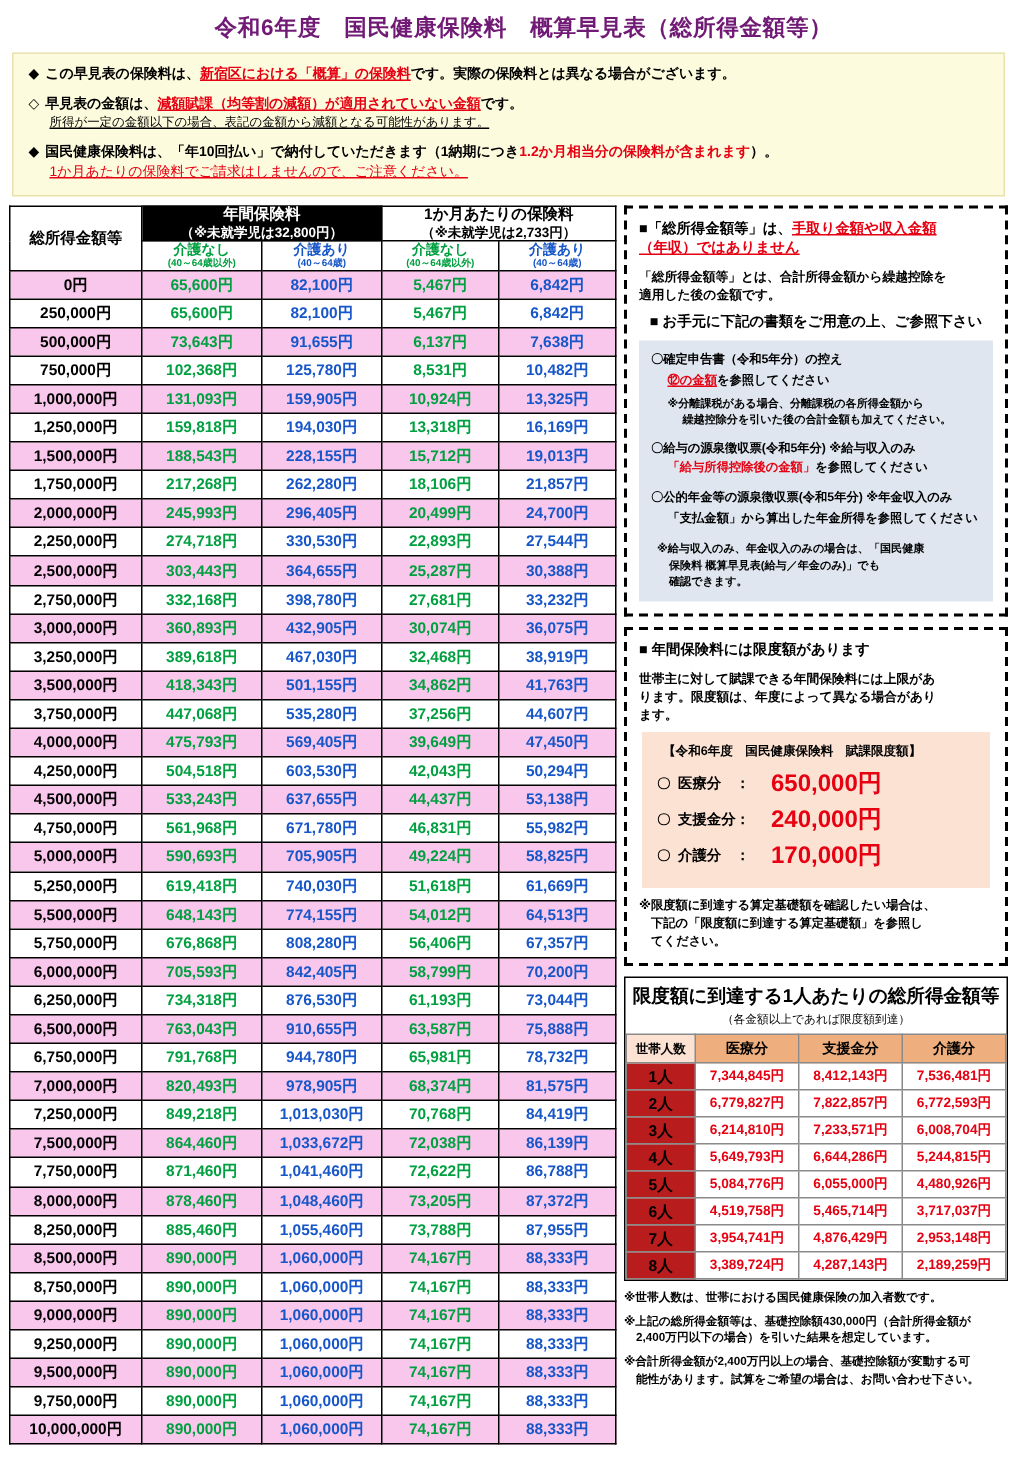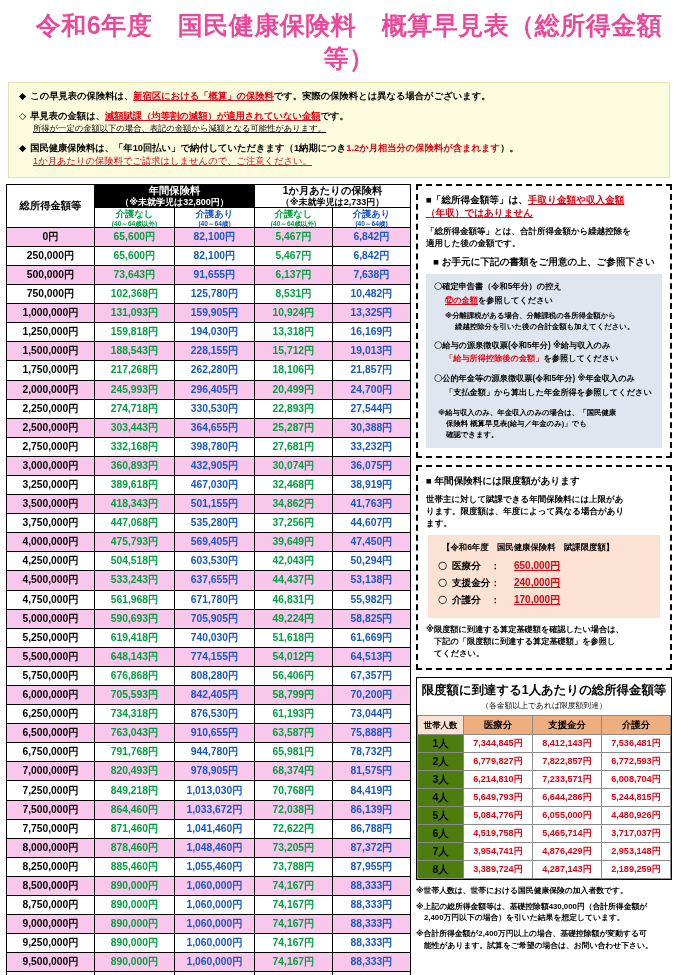--- a/index.html
+++ b/index.html
@@ -16,25 +16,25 @@
   }
   #page {
     width: 678px; height: 975px;
     position: relative;
     padding: 0;
   }
 
   
   .title {
     text-align: center;
-    font-size: 25px;
+    font-size: 15px;
     font-weight: bold;
     letter-spacing: 0.5px;
     padding: 9px 0 7px 0;
-    color: #ec4899;
+    color: #701a75;
     margin-left: 20px;
   }
 
   
   .notice {
     margin: 0 8px 0 8px;
     background: #fdfbdd;
     border: 1px solid #e8e2b0;
     padding: 7px 10px 8px 10px;
     font-size: 9.3px;
@@ -149,21 +149,21 @@
     margin: 6px 2px 6px 2px;
   }
   .limit-title { font-size: 8.4px; font-weight: bold; margin-bottom: 6px; padding-left:4px;}
   .limit-row {
     font-size: 10.4px; font-weight: bold;
     display: flex; align-items: center;
     margin-bottom: 3px;
   }
   .limit-row .circ { width: 14px; font-size: 9px; }
   .limit-row .lbl { width: 62px; font-size: 9.6px; }
-  .limit-row .amt { color: #e60012; font-size: 10px; text-decoration: underline; }
+  .limit-row .amt { color: #e60012; font-size: 16px; }
   .limit-note { font-size: 8.2px; line-height: 1.45; font-weight: bold; }
   .limit-note .ind { display:block; padding-left: 8px; }
 
   
   .br-box { border: 1px solid #000; margin-top: 7px; background:#fff;}
   .br-title {
     text-align: center; font-weight: bold;
     font-size: 12.4px; padding: 4px 0 1px 0;
   }
   .br-sub { text-align:center; font-size: 7.8px; padding-bottom: 4px; font-weight: normal;}
@@ -175,21 +175,21 @@
     font-size: 9.2px;
     font-weight: bold;
   }
   table.br th {
     background: #eeae7d;
     color: #000;
     font-size: 9.4px;
     height: 19px;
   }
   table.br th.first { background: #fbe2d3; font-size: 8.4px;}
-  table.br td.n { background: #4d7c0f; font-size: 10.4px; }
+  table.br td.n { background: #b91c1c; font-size: 10.4px; }
   table.br td.v { color: #e60012; font-size: 9.1px; background:#fff;}
   col.b0 { width: 46px; }
 
   .br-foot { font-size: 7.8px; line-height: 1.5; font-weight: bold; margin-top:5px; }
   .br-foot .fn { margin-bottom: 4px; }
   .br-foot .ind { display:block; padding-left: 8px; }
 </style>
 </head>
 <body>
 

